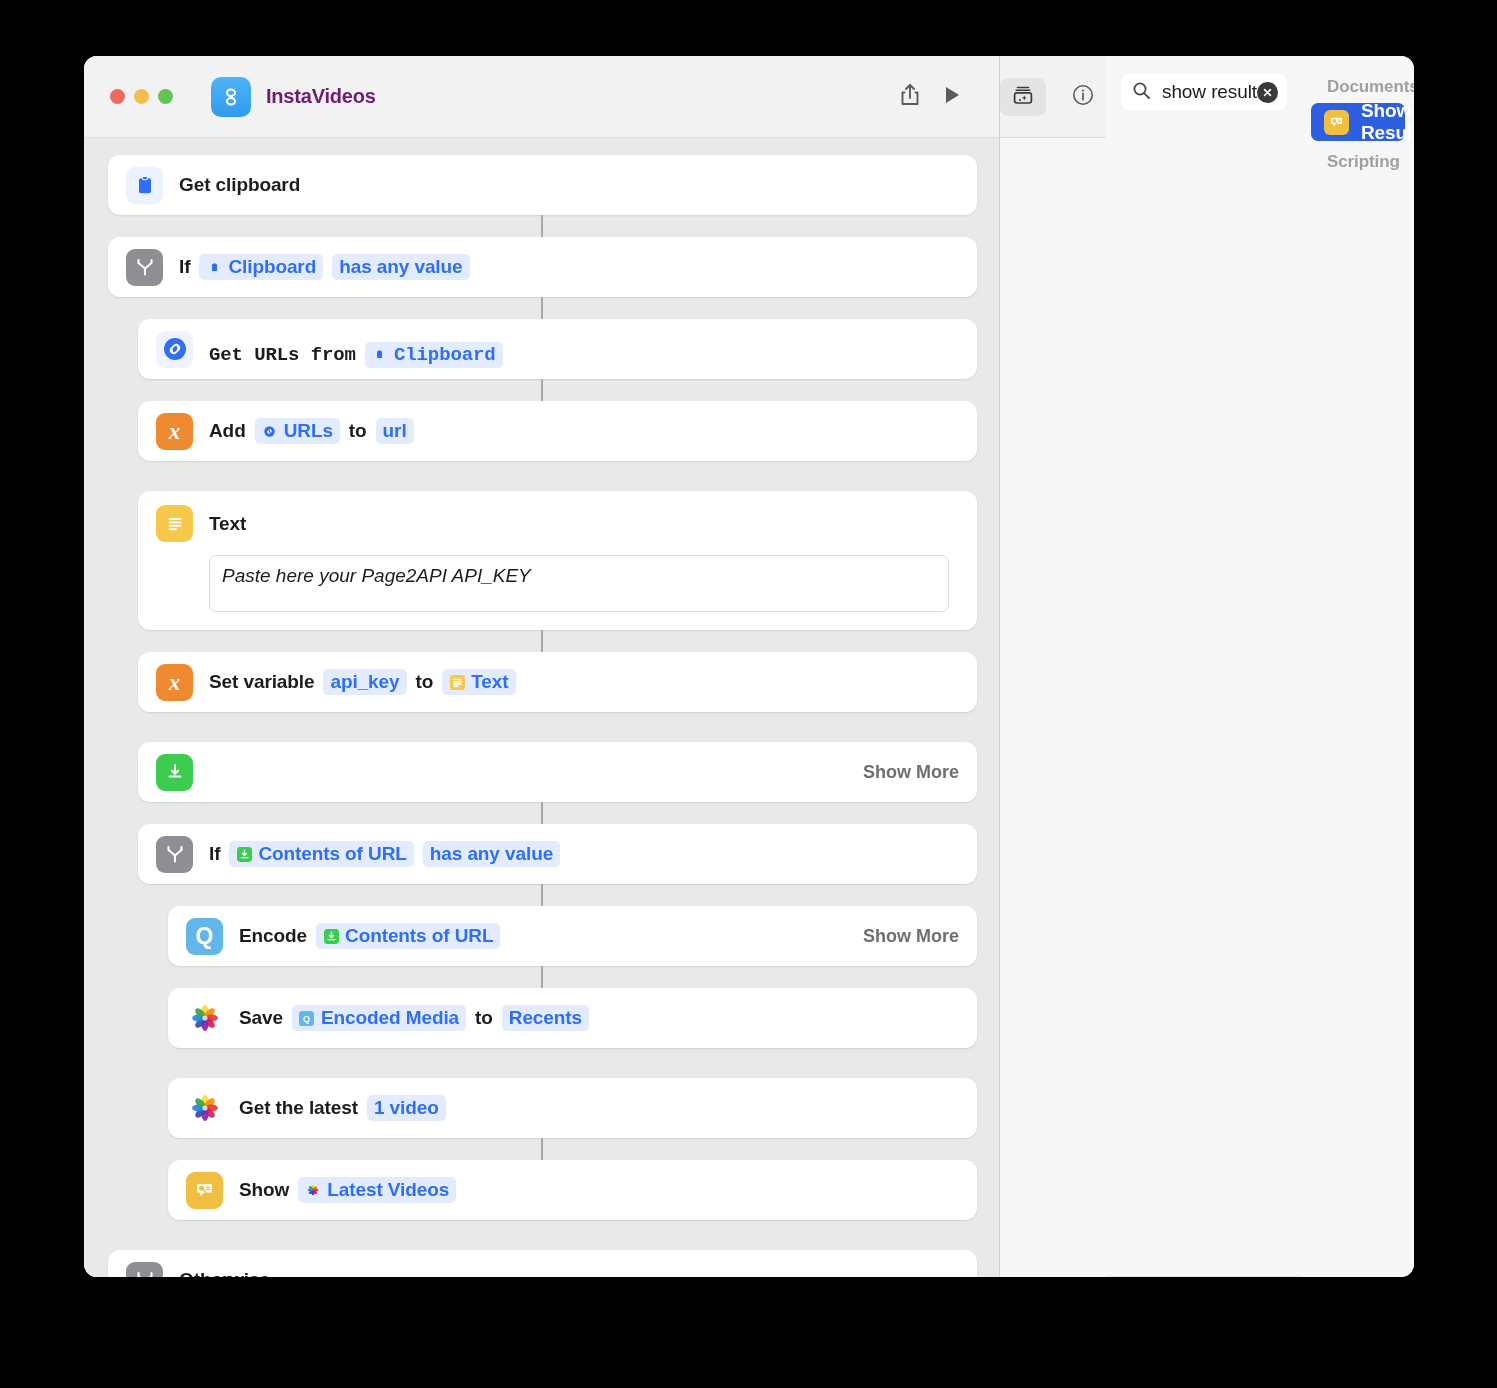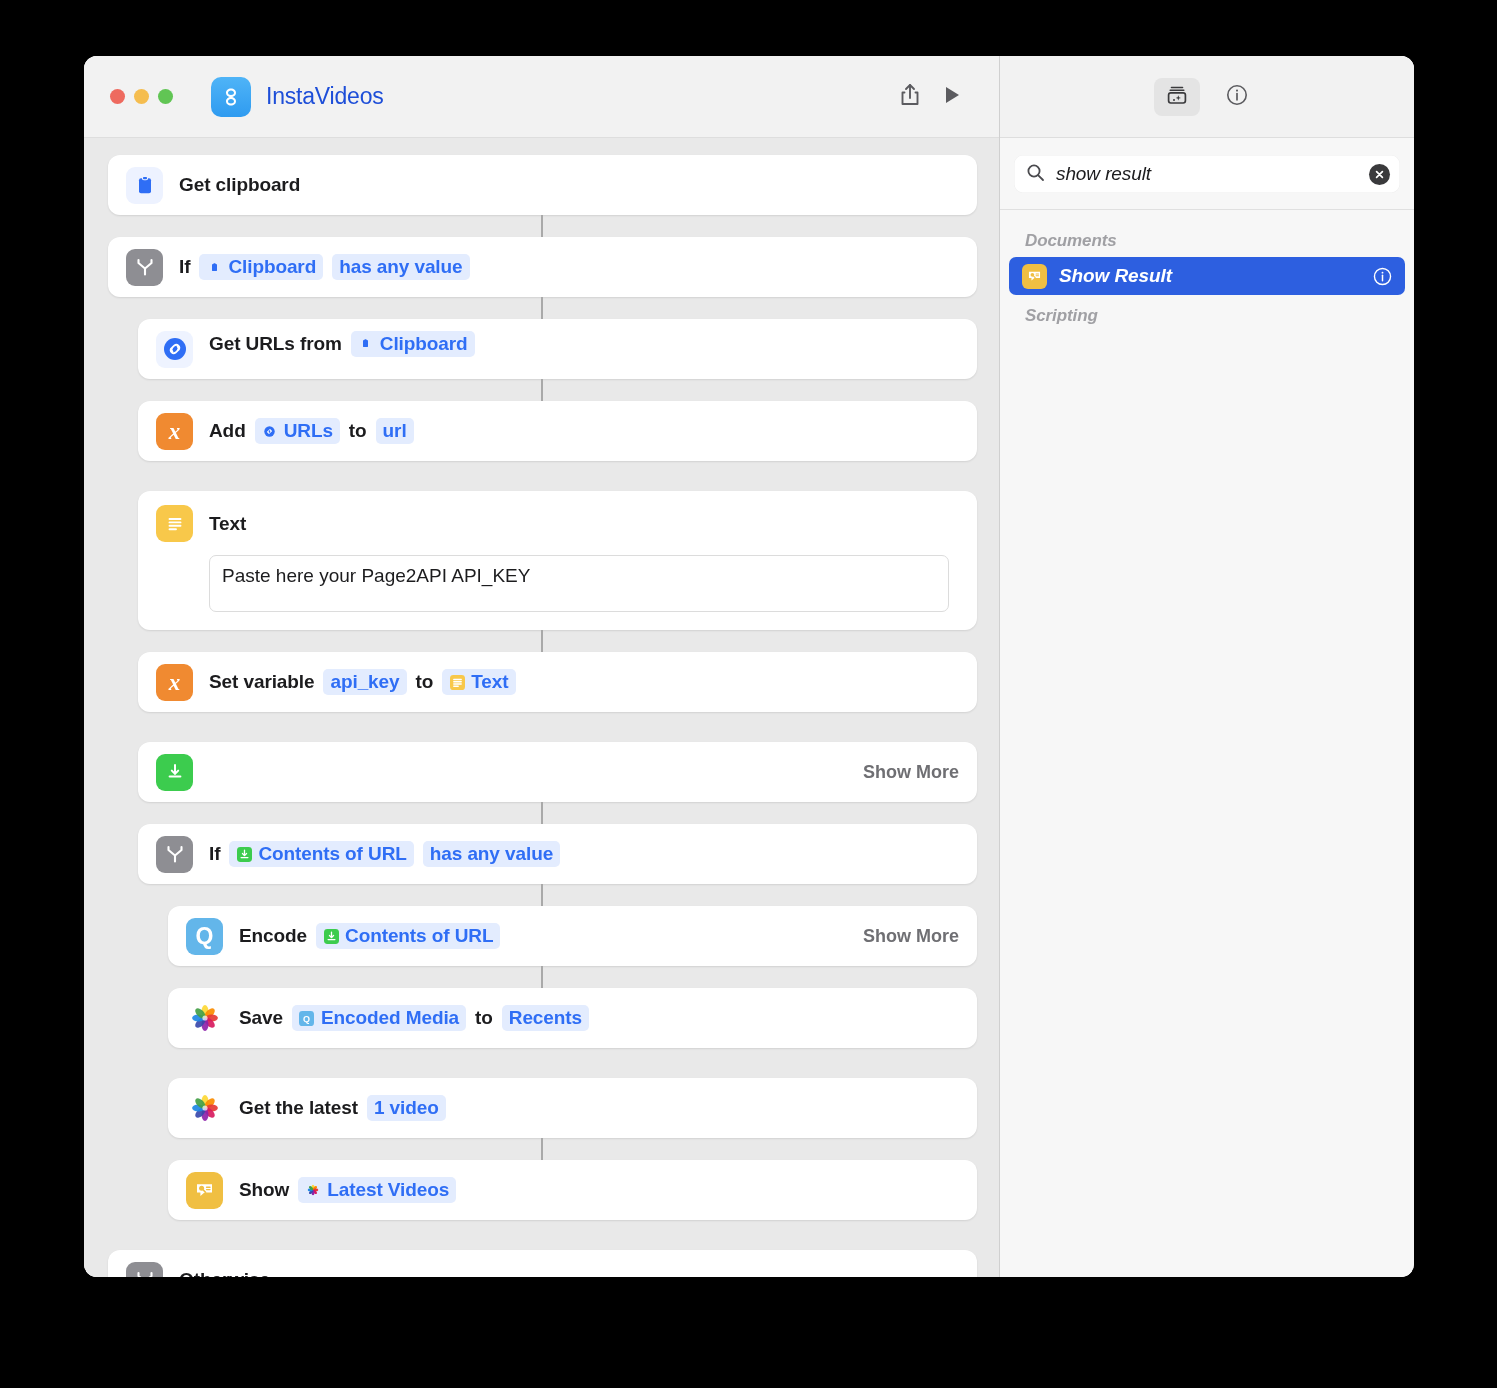--- a/index.html
+++ b/index.html
@@ -49,23 +49,23 @@
   #app-icon {
     width: 40px; height: 40px;
     border-radius: 10px;
     background: linear-gradient(180deg,#4fb4f7 0%,#2f9bf0 100%);
     margin-left: 38px;
     display: flex; align-items: center; justify-content: center;
     flex: none;
   }
   #app-title {
     margin-left: 15px;
-    font-size: 23px;
-    font-weight: 400;
-    color: #1d4ed8;
+    font-size: 20px;
+    font-weight: 700;
+    color: #701a75;
     letter-spacing: -0.2px;
   }
   .tb-spacer { flex: 1; }
   .tb-btn {
     width: 42px; height: 42px;
     display: flex; align-items: center; justify-content: center;
     border-radius: 7px;
     cursor: default;
   }
 
@@ -151,20 +151,21 @@
     margin-top: 13px;
     margin-left: 53px;
     margin-right: 10px;
     border: 1px solid #dcdcdc;
     border-radius: 7px;
     min-height: 57px;
     padding: 9px 12px;
     font-size: 19px;
     color: #1c1c1e;
     background: #fff;
+    font-style: italic;
   }
 
   
   .bg-clip { background: #edf2ff; }
   .bg-gray { background: #8e8e93; }
   .bg-linkwrap { background: #eef3ff; }
   .bg-orange { background: #f08a31; }
   .bg-yellow { background: #f8c84a; }
   .bg-green { background: #3ccc4e; }
   .bg-qt { background: #63b6ea; }
@@ -183,22 +184,20 @@
     color: #fff; font-size: 23px; font-weight: 700; line-height: 1;
     font-family: "Liberation Sans", sans-serif;
   }
 
   
   #right-pane {
     flex: 1;
     height: 100%;
     background: #f7f7f7;
     display: flex;
-    flex-direction: column;
-    font-style: italic;
   }
   #right-titlebar {
     height: 82px;
     background: #f2f2f2;
     border-bottom: 1px solid #dedede;
     display: flex;
     align-items: center;
     justify-content: center;
     gap: 14px;
     flex: none;
@@ -357,21 +356,21 @@
                 <span>Clipboard</span>
               </span>
               <span class="pill">
                 <span>has any value</span>
               </span>
             </div>
           </div>
         </div>
         <div class="connector"></div>
         <div class="card ind1">
-          <div style="display: flex; align-items: flex-start; flex: 1 1 0%;">
+          <div style="display: flex; align-items: flex-end; flex: 1 1 0%; font-family: Liberation Mono, monospace;">
             <div class="act-icon bg-linkwrap">
               <svg width="30" height="30" viewBox="0 0 30 30">
        <circle cx="15" cy="15" r="11" fill="#2f6ef5"></circle>
        <g stroke="#fff" stroke-width="1.9" fill="none" stroke-linecap="round">
          <path d="M12.4 17.6 A3 3 0 0 1 12.4 13.4 L14.4 11.4 A3 3 0 0 1 18.6 15.6"></path>
          <path d="M17.6 12.4 A3 3 0 0 1 17.6 16.6 L15.6 18.6 A3 3 0 0 1 11.4 14.4"></path>
        </g>
      </svg>
             </div>
             <div class="act-text">

